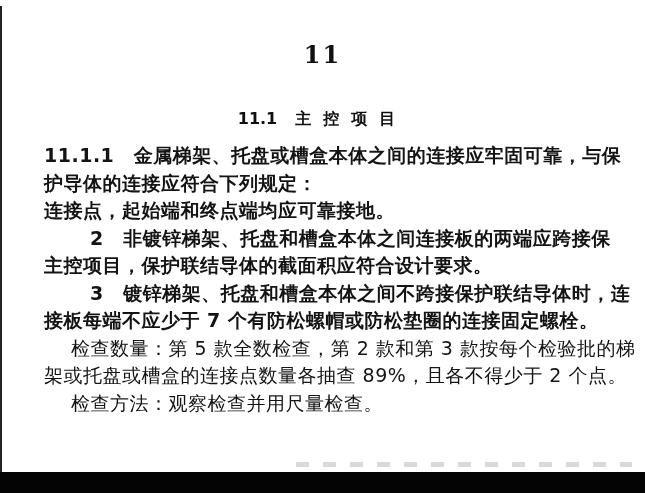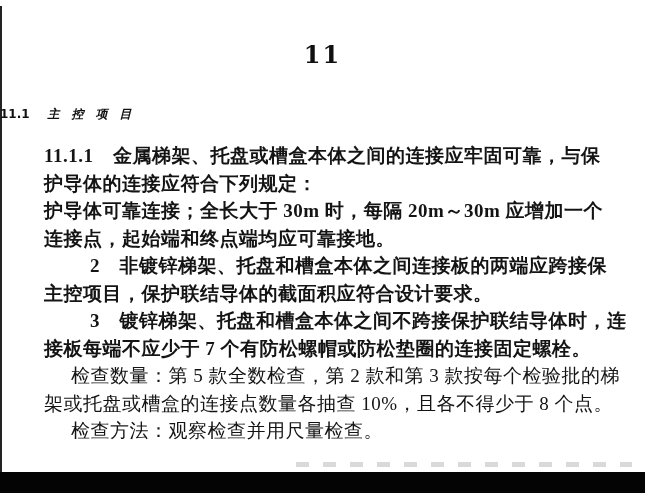--- a/index.html
+++ b/index.html
@@ -46,43 +46,41 @@
     font-family: "DejaVu Serif", serif;
     font-weight: 700;
     font-size: 24px;
     letter-spacing: 2px;
     color: #101010;
   }
   .section-heading {
     position: absolute;
     top: 96px; left: 0; right: 0;
     display: flex;
-    justify-content: flex-start;
+    justify-content: center;
     align-items: baseline;
     gap: 18px;
     font-weight: 700;
-    font-size: 12px;
+    font-size: 16px;
     color: #101010;
   }
   .section-heading .sec-label {
     letter-spacing: 12px;
-    font-style: italic;
   }
 
   .body-text {
     position: absolute;
     top: 142px;
     left: 44px;
     width: 578px;
     font-size: 19px;
     line-height: 27.5px;
     font-weight: 700;
     letter-spacing: 0.5px;
     white-space: nowrap;
-    font-family: Liberation Serif, serif;
   }
   .line { height: 27.5px; }
   .ind-item  { padding-left: 46px; }
   .ind-check { padding-left: 27px; }
   .regular   { font-weight: 400; }
 </style>
 </head>
 <body>
 
 <div class="page">
@@ -94,27 +92,26 @@
   </h1>
 
   <h2 class="section-heading">
     <span>11.1</span>
     <span class="sec-label">主控项目</span>
   </h2>
 
   <div class="body-text">
     <div class="line">11.1.1　金属梯架、托盘或槽盒本体之间的连接应牢固可靠，与保</div>
     <div class="line">护导体的连接应符合下列规定：</div>
-    <div class="line">护导体可靠连接；全长大于 30m 时，每隔 20m～30m 应增加一个</div>
     <div class="line">连接点，起始端和终点端均应可靠接地。</div>
     <div class="line ind-item">2　非镀锌梯架、托盘和槽盒本体之间连接板的两端应跨接保</div>
     <div class="line">主控项目，保护联结导体的截面积应符合设计要求。</div>
     <div class="line ind-item">3　镀锌梯架、托盘和槽盒本体之间不跨接保护联结导体时，连</div>
     <div class="line">接板每端不应少于 7 个有防松螺帽或防松垫圈的连接固定螺栓。</div>
     <div class="line ind-check regular">检查数量：第 5 款全数检查，第 2 款和第 3 款按每个检验批的梯</div>
-    <div class="line regular">架或托盘或槽盒的连接点数量各抽查 10%，且各不得少于 8 个点。</div>
+    <div class="line regular">架或托盘或槽盒的连接点数量各抽查 89%，且各不得少于 2 个点。</div>
     <div class="line ind-check regular">检查方法：观察检查并用尺量检查。</div>
   </div>
 
   <div class="noise-dashes"></div>
   <div class="bottom-bar"></div>
 
 </div>
 
 </body></html>

